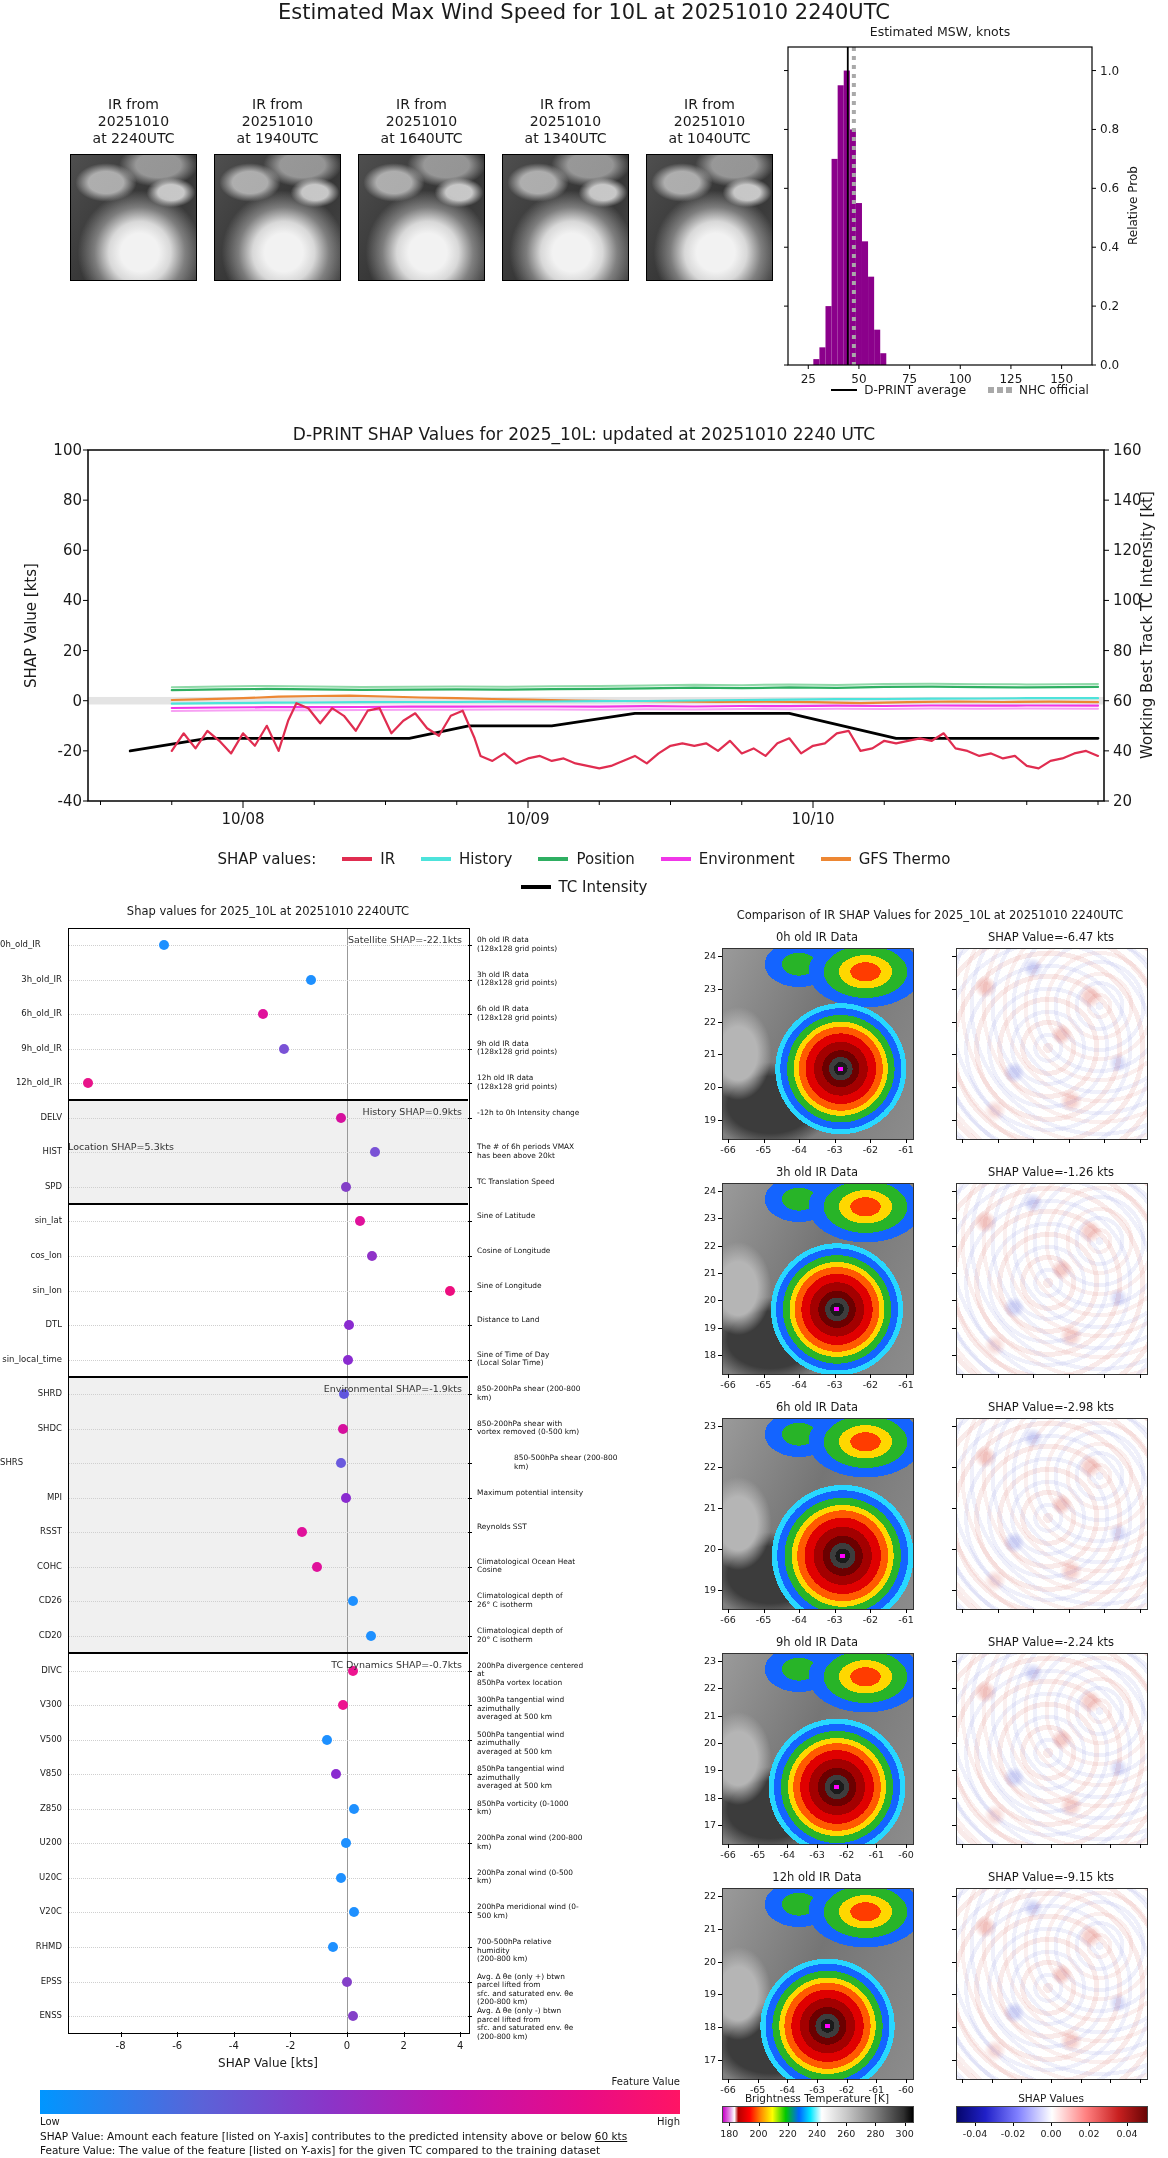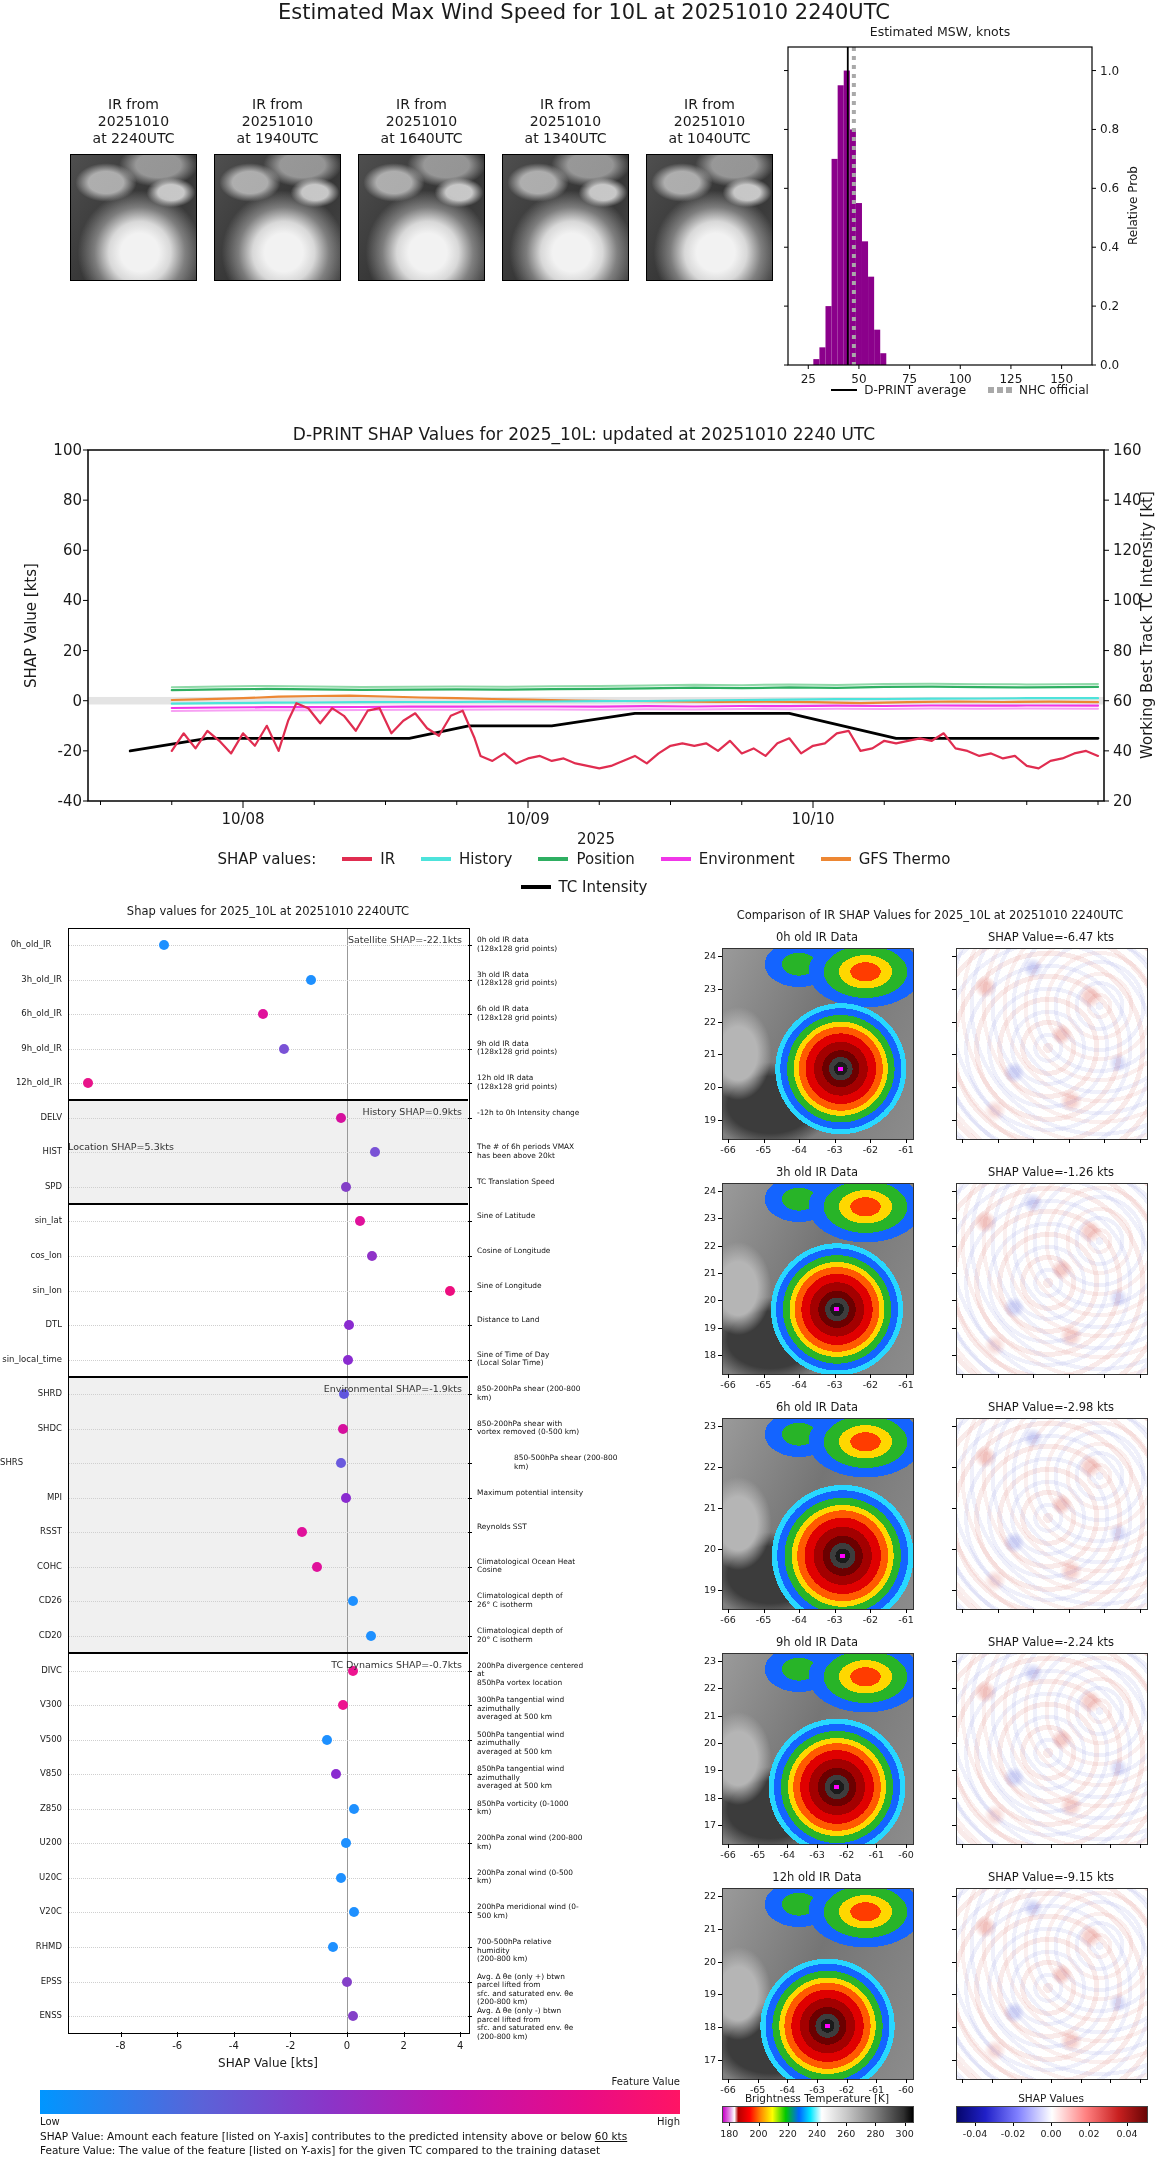--- a/index.html
+++ b/index.html
@@ -187,21 +187,20 @@
         <line x1="653.75" x2="653.75" y1="351" y2="355" stroke="#000"></line>
         <line x1="725" x2="725" y1="351" y2="358" stroke="#000"></line>
         <line x1="796.25" x2="796.25" y1="351" y2="355" stroke="#000"></line>
         <line x1="867.5" x2="867.5" y1="351" y2="355" stroke="#000"></line>
         <line x1="938.75" x2="938.75" y1="351" y2="355" stroke="#000"></line>
         <line x1="1010" x2="1010" y1="351" y2="355" stroke="#000"></line>
       </svg>
     </div>
   <div class="t vert" style="left:22px;top:450px;height:351px;font-size:15px;">SHAP Value [kts]</div>
   <div class="t vert" style="left:1138px;top:450px;height:351px;font-size:15px;">Working Best Track TC Intensity [kt]</div>
-  <div class="t ctr" style="left:88px;top:830px;width:1016px;font-size:15px;">2025</div>
   <div class="t" id="ts-leg2" style="left:0;top:878px;width:1168px;display:flex;justify-content:center;gap:26px;">
       <span class="leg-item">
         <span class="leg-swatch" style="background: rgb(0, 0, 0);"></span>
         <span>TC Intensity</span>
       </span>
     </div>
   <div class="t" id="ts-leg1" style="left:0;top:850px;width:1168px;display:flex;justify-content:center;align-items:center;gap:26px;">
     <span style="font-size:15px;">SHAP values:</span>
   <span class="leg-item">
         <span class="leg-swatch" style="background: rgb(224, 45, 80);"></span>
@@ -533,21 +532,21 @@
     <div class="t" style="left: 1113px; top: 491.143px; width: 40px; font-size: 15px; text-align: left;">140</div>
     <div class="t" style="left: 1113px; top: 541.286px; width: 40px; font-size: 15px; text-align: left;">120</div>
     <div class="t" style="left: 1113px; top: 591.429px; width: 40px; font-size: 15px; text-align: left;">100</div>
     <div class="t" style="left: 1113px; top: 641.571px; width: 40px; font-size: 15px; text-align: left;">80</div>
     <div class="t" style="left: 1113px; top: 691.714px; width: 40px; font-size: 15px; text-align: left;">60</div>
     <div class="t" style="left: 1113px; top: 741.857px; width: 40px; font-size: 15px; text-align: left;">40</div>
     <div class="t" style="left: 1113px; top: 792px; width: 40px; font-size: 15px; text-align: left;">20</div>
     <div class="t" style="left: 213px; top: 810px; width: 60px; font-size: 15px; text-align: center;">10/08</div>
     <div class="t" style="left: 498px; top: 810px; width: 60px; font-size: 15px; text-align: center;">10/09</div>
     <div class="t" style="left: 783px; top: 810px; width: 60px; font-size: 15px; text-align: center;">10/10</div>
-    <div class="t" style="left: 0px; top: 939px; width: 62px; font-size: 8.5px; text-align: center;">0h_old_IR</div>
+    <div class="t" style="left: 0px; top: 939px; width: 62px; font-size: 8.5px; text-align: left;">0h_old_IR</div>
     <div class="t" style="left: 477px; top: 936px; width: 108px; font-size: 7.4px; line-height: 8.6px; white-space: pre-line; color: rgb(17, 17, 17);">0h old IR data
 (128x128 grid points)</div>
     <div class="t" style="left: 0px; top: 973.55px; width: 62px; font-size: 8.5px; text-align: right;">3h_old_IR</div>
     <div class="t" style="left: 477px; top: 970.55px; width: 108px; font-size: 7.4px; line-height: 8.6px; white-space: pre-line; color: rgb(17, 17, 17);">3h old IR data
 (128x128 grid points)</div>
     <div class="t" style="left: 0px; top: 1008.1px; width: 62px; font-size: 8.5px; text-align: right;">6h_old_IR</div>
     <div class="t" style="left: 477px; top: 1005.1px; width: 108px; font-size: 7.4px; line-height: 8.6px; white-space: pre-line; color: rgb(17, 17, 17);">6h old IR data
 (128x128 grid points)</div>
     <div class="t" style="left: 0px; top: 1042.65px; width: 62px; font-size: 8.5px; text-align: right;">9h_old_IR</div>
     <div class="t" style="left: 477px; top: 1039.65px; width: 108px; font-size: 7.4px; line-height: 8.6px; white-space: pre-line; color: rgb(17, 17, 17);">9h old IR data

